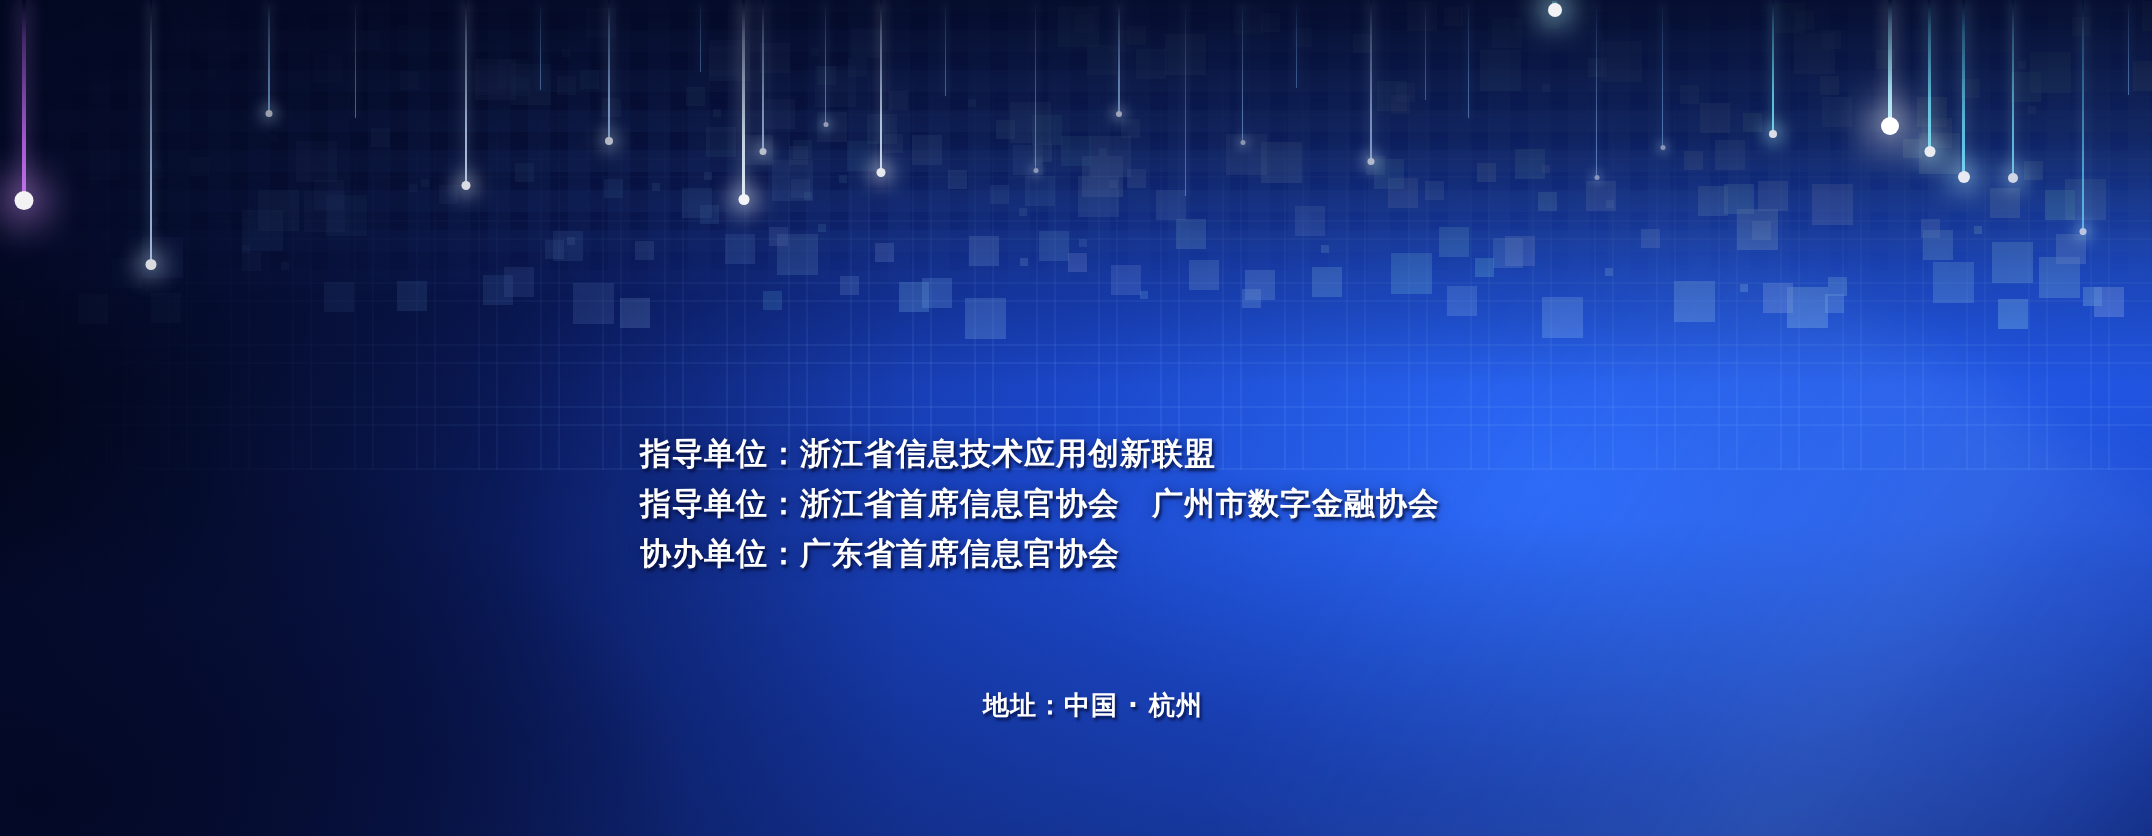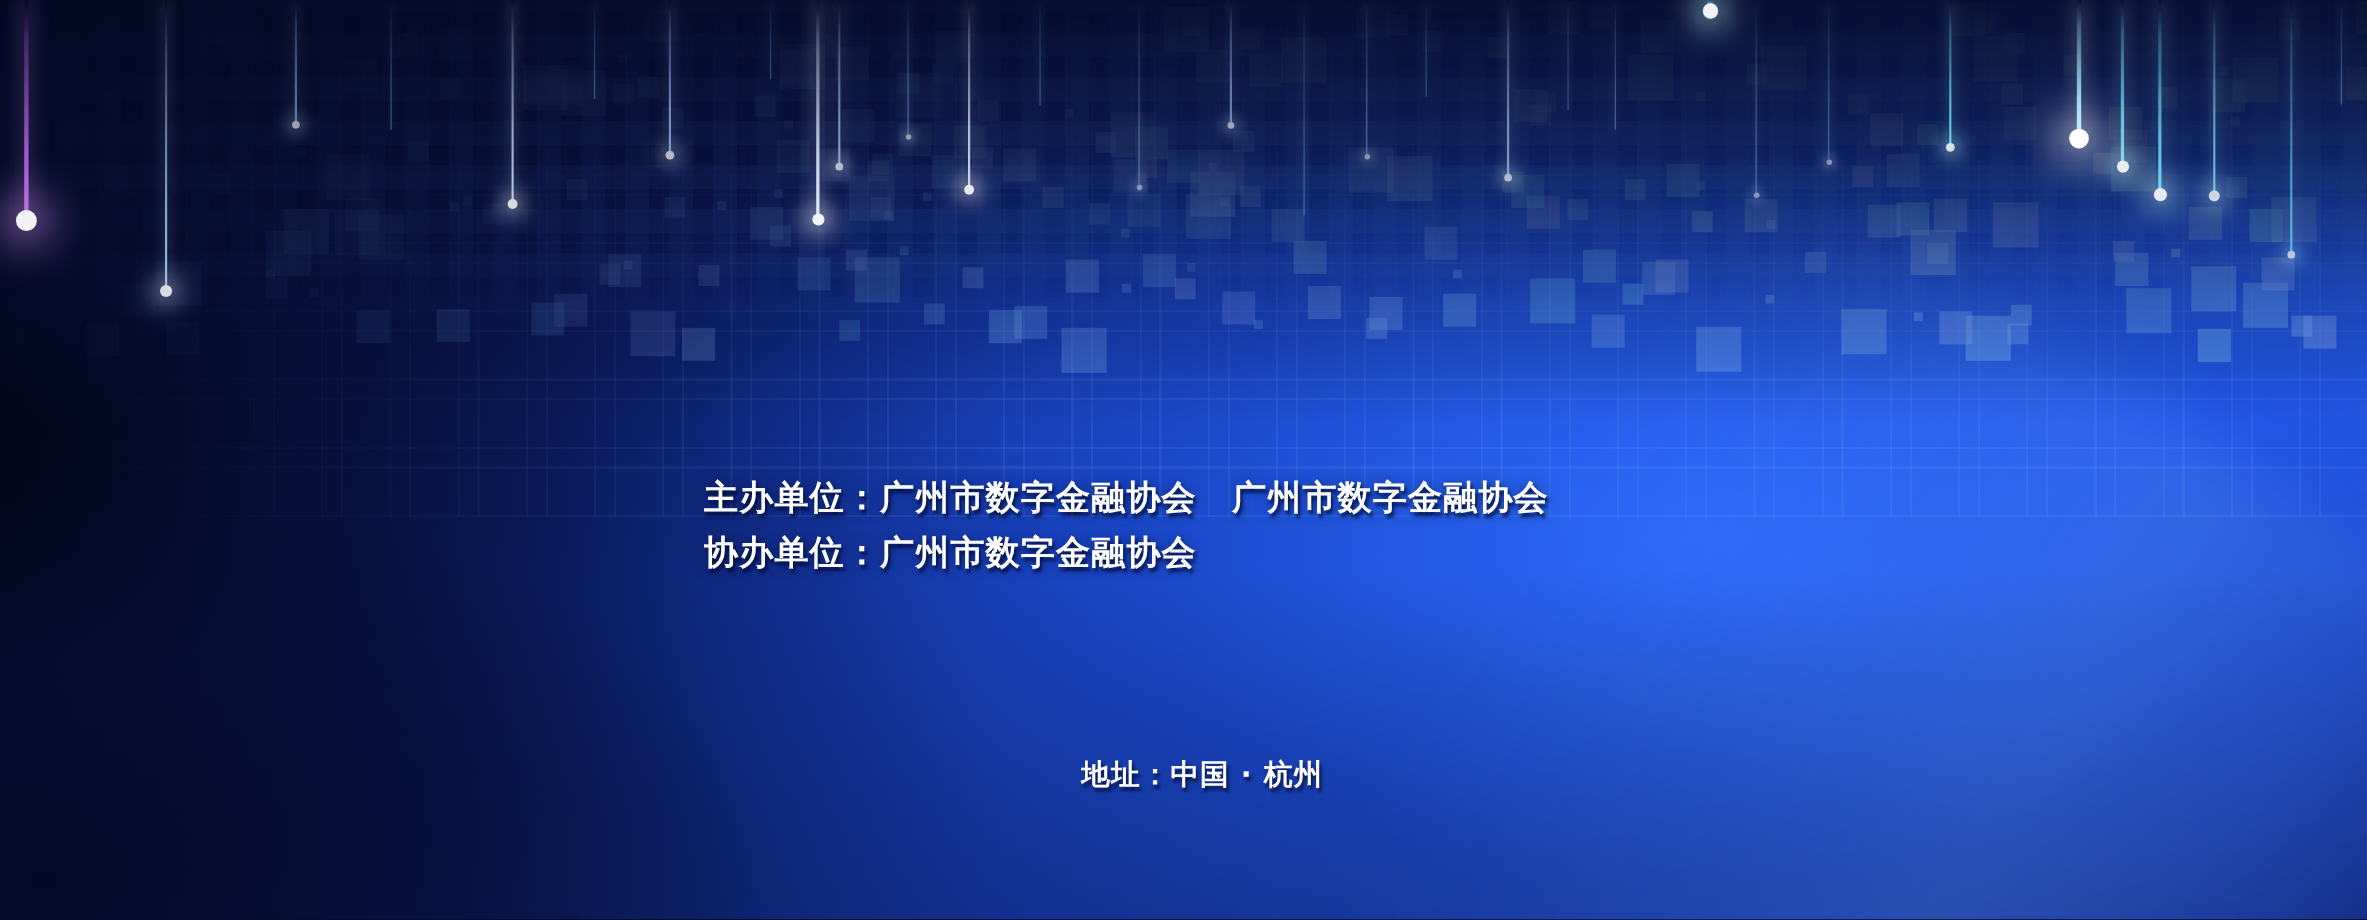--- a/index.html
+++ b/index.html
@@ -489,22 +489,23 @@
         <span class="tip" style="width: 7px; height: 7px; box-shadow: rgba(189, 244, 255, 0.8) 0px 0px 15.4px 3.85px;"></span>
       </div>
       <div class="streak" style="left: 2128px; height: 95px; width: 1px; opacity: 0.45; background: linear-gradient(rgba(255, 255, 255, 0) 0%, rgba(142, 198, 255, 0.333) 18%, rgba(142, 198, 255, 0.867) 70%, rgb(142, 198, 255) 100%); box-shadow: rgba(191, 226, 255, 0.6) 0px 0px 9px;"></div>
     </div>
   <div class="sweep"></div>
 
   <div class="content">
 
 
     <div class="org-block">
-      <span class="org-line">主办单位：广州市数字金融协会　广州市数字金融协会</span>
-      <span class="org-line">协办单位：广州市数字金融协会</span>
+      <span class="org-line">指导单位：浙江省信息技术应用创新联盟</span>
+      <span class="org-line">指导单位：浙江省首席信息官协会　广州市数字金融协会</span>
+      <span class="org-line">协办单位：广东省首席信息官协会</span>
     </div>
 
     <div class="venue-block">
       <span class="venue-line">地址：中国 · 杭州</span>
     </div>
 
   </div>
 </div>
 
 </body></html>

